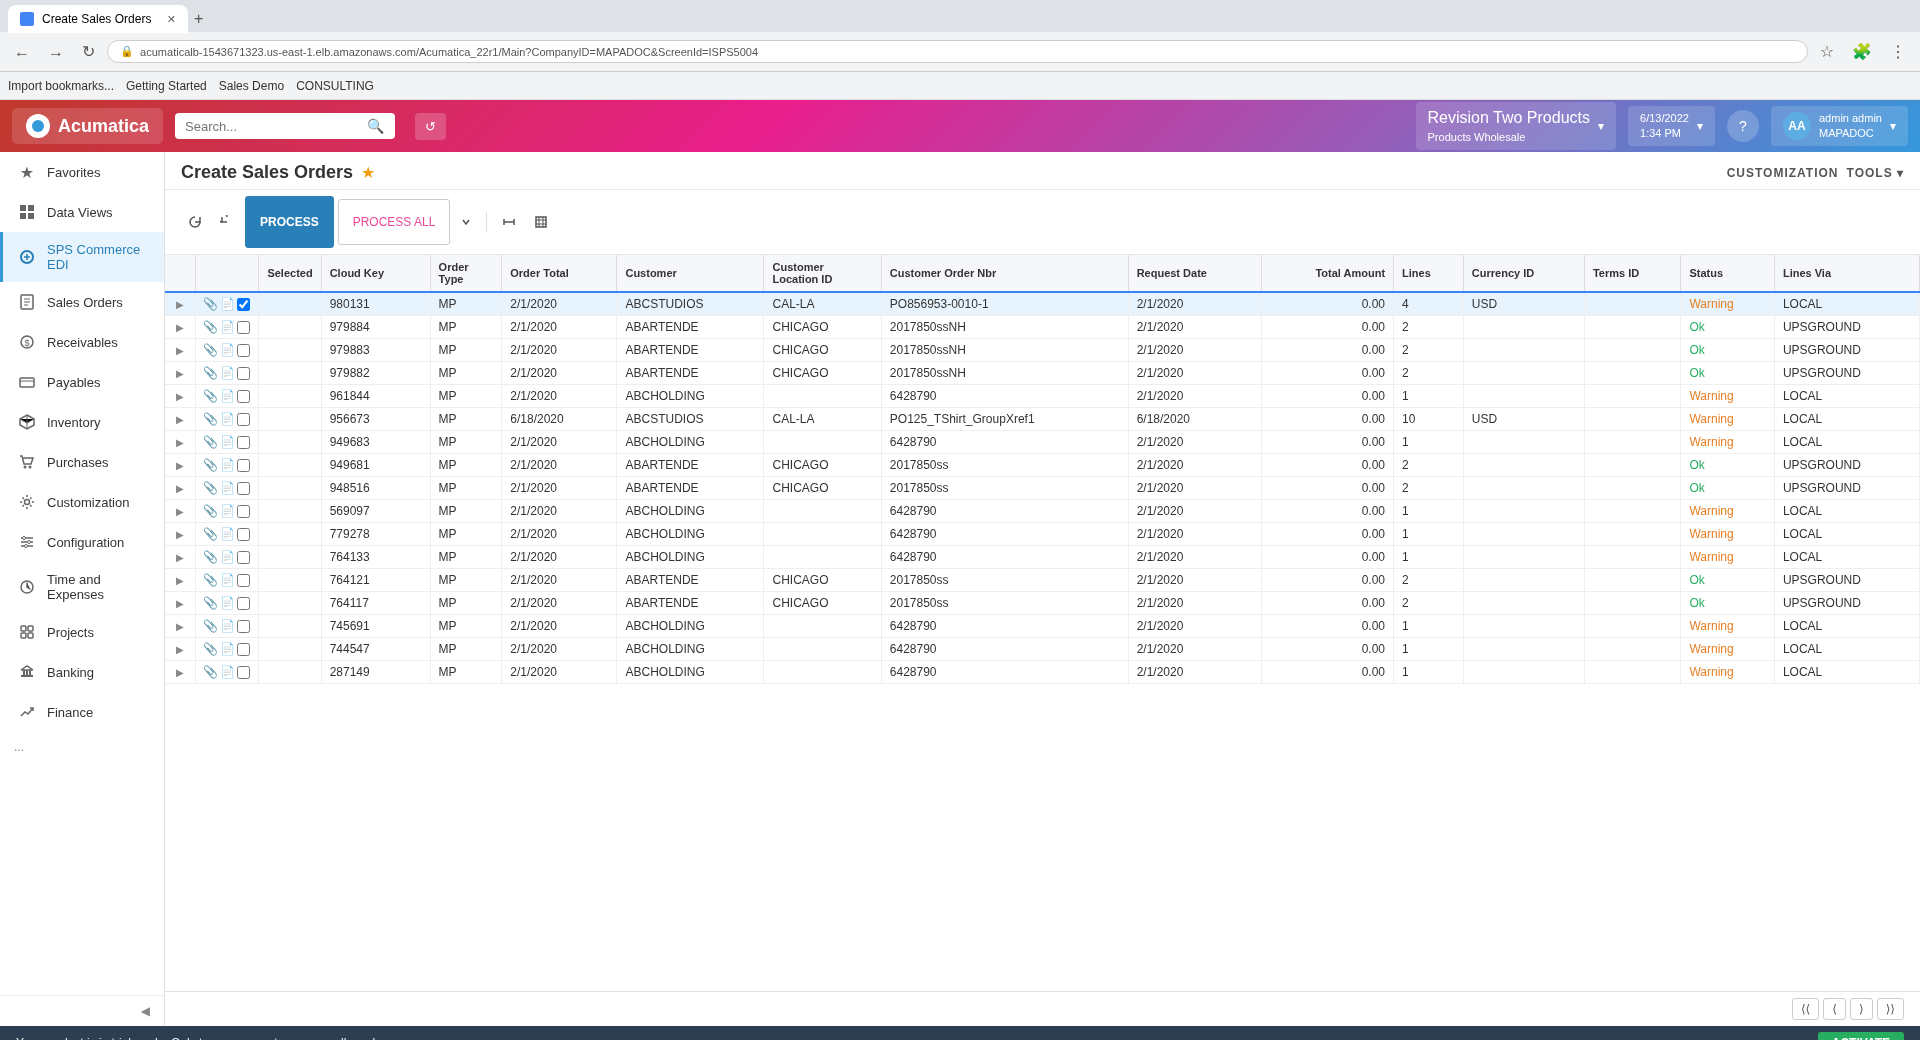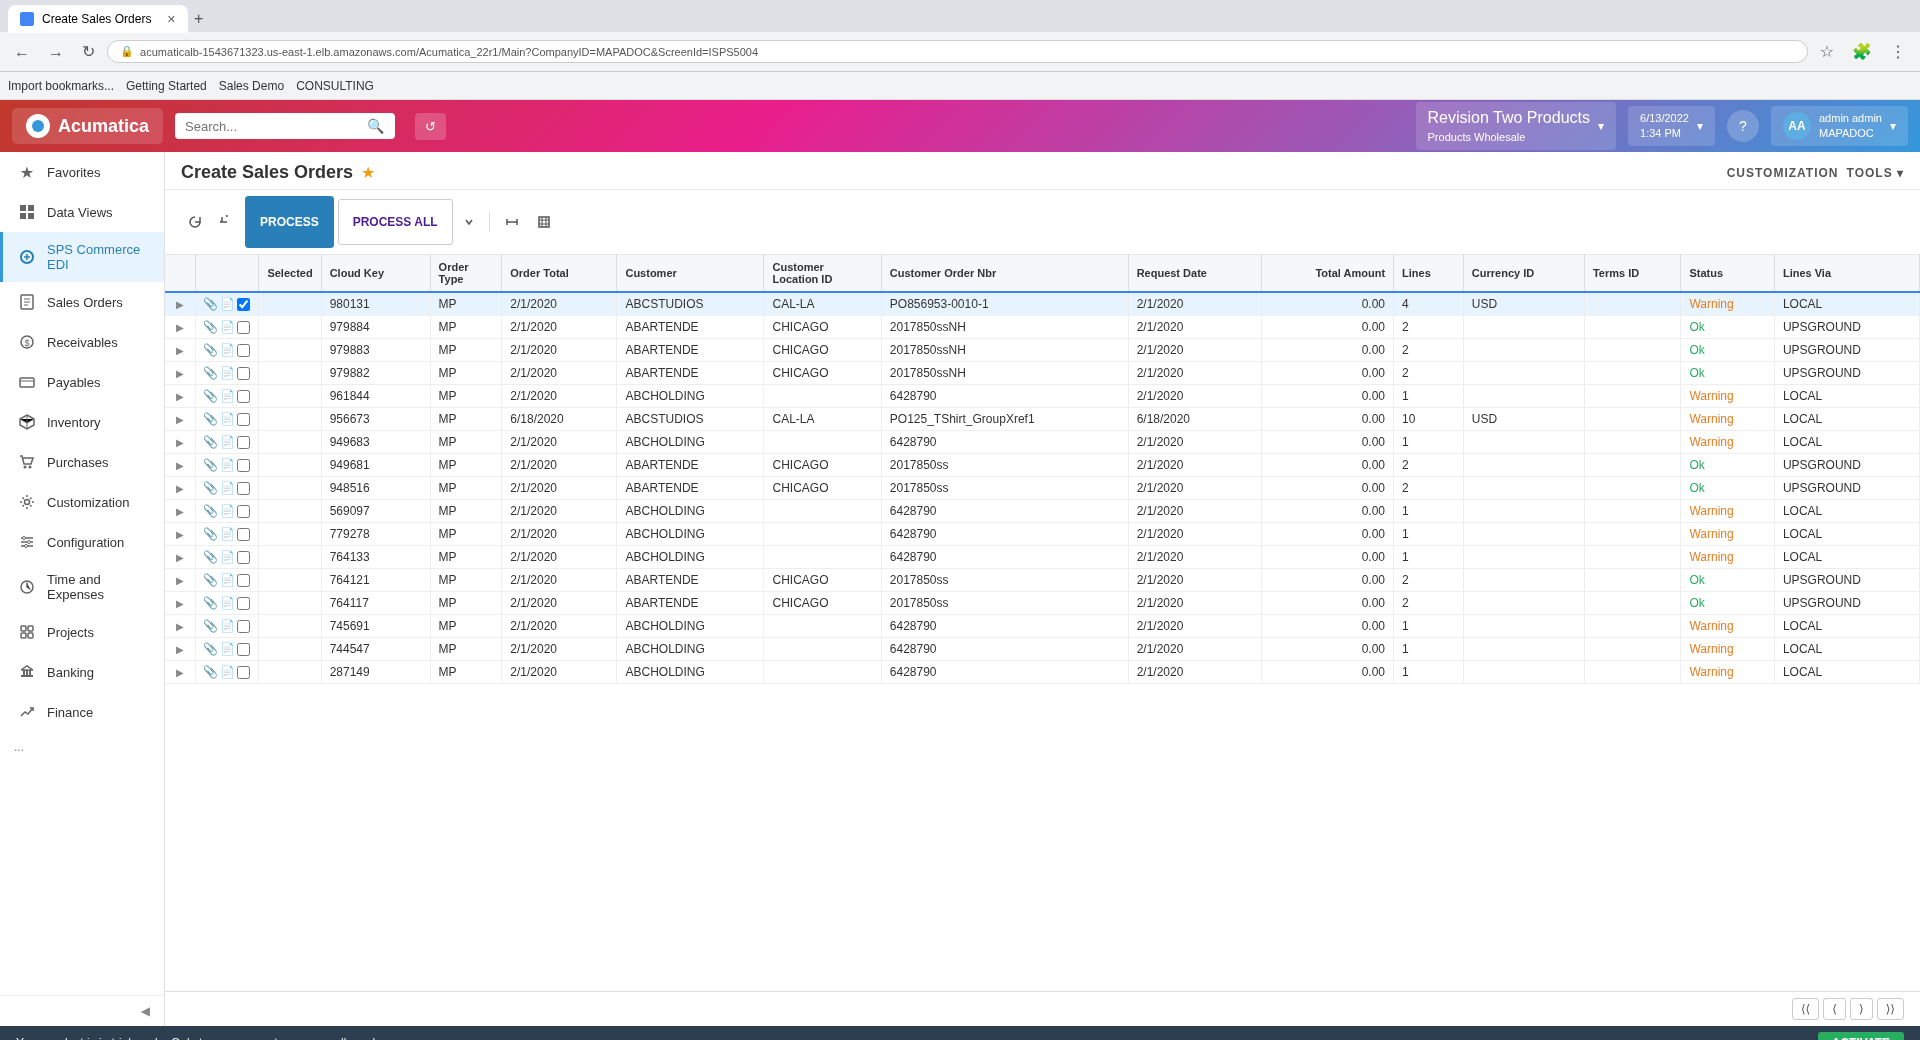--- a/index.html
+++ b/index.html
@@ -55,21 +55,21 @@
     .page-title-area { display: flex; align-items: center; gap: 8px; }
     .page-title { font-size: 18px; font-weight: bold; color: #333; }
     .favorite-star { color: #f39c12; font-size: 16px; cursor: pointer; }
     .page-actions { display: flex; align-items: center; gap: 8px; font-size: 12px; color: #555; }
     .page-action-btn { background: none; border: none; color: #555; cursor: pointer; font-size: 12px; letter-spacing: 1px; font-weight: bold; }
 
     
     .toolbar { padding: 6px 16px; display: flex; align-items: center; gap: 4px; border-bottom: 1px solid #e8e8e8; }
     .toolbar-btn { background: none; border: 1px solid transparent; padding: 4px 8px; border-radius: 3px; cursor: pointer; font-size: 12px; color: #333; display: flex; align-items: center; gap: 4px; }
     .toolbar-btn.primary { background: #2980b9; color: white; border-color: #2980b9; font-weight: bold; padding: 18px 14px; }
-    .toolbar-btn.secondary { background: white; color: #4c1d95; border-color: #ccc; font-weight: bold; padding: 15px 14px; }
+    .toolbar-btn.secondary { background: white; color: #ec4899; border-color: #ccc; font-weight: normal; padding: 15px 14px; }
     .toolbar-separator { width: 1px; background: #ddd; height: 20px; margin: 0 4px; }
     .toolbar-icon-btn { background: none; border: 1px solid transparent; padding: 4px 6px; border-radius: 3px; cursor: pointer; color: #555; font-size: 14px; display: flex; align-items: center; }
 
     
     .table-container { flex: 1; overflow: auto; }
     table { width: 100%; border-collapse: collapse; font-size: 12px; }
     thead { background: #f5f7fa; position: sticky; top: 0; z-index: 1; }
     th { padding: 6px 8px; text-align: left; font-weight: bold; color: #333; border-bottom: 2px solid #3b82f6; border-right: 1px solid #ddd; white-space: nowrap; font-size: 11px; cursor: pointer; }
     td { padding: 4px 8px; border-bottom: 1px solid #eee; border-right: 1px solid #eee; color: #333; white-space: nowrap; }
     tr.selected-row { background: #e8f4fd; }

